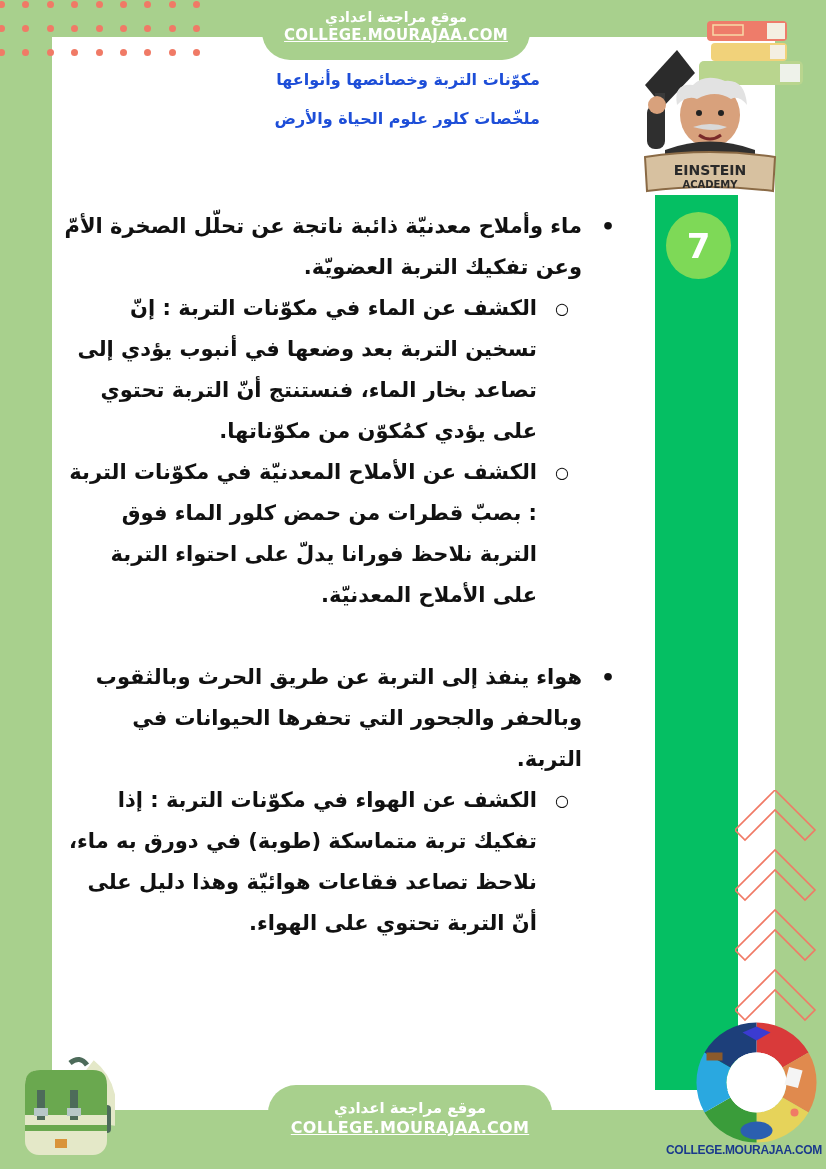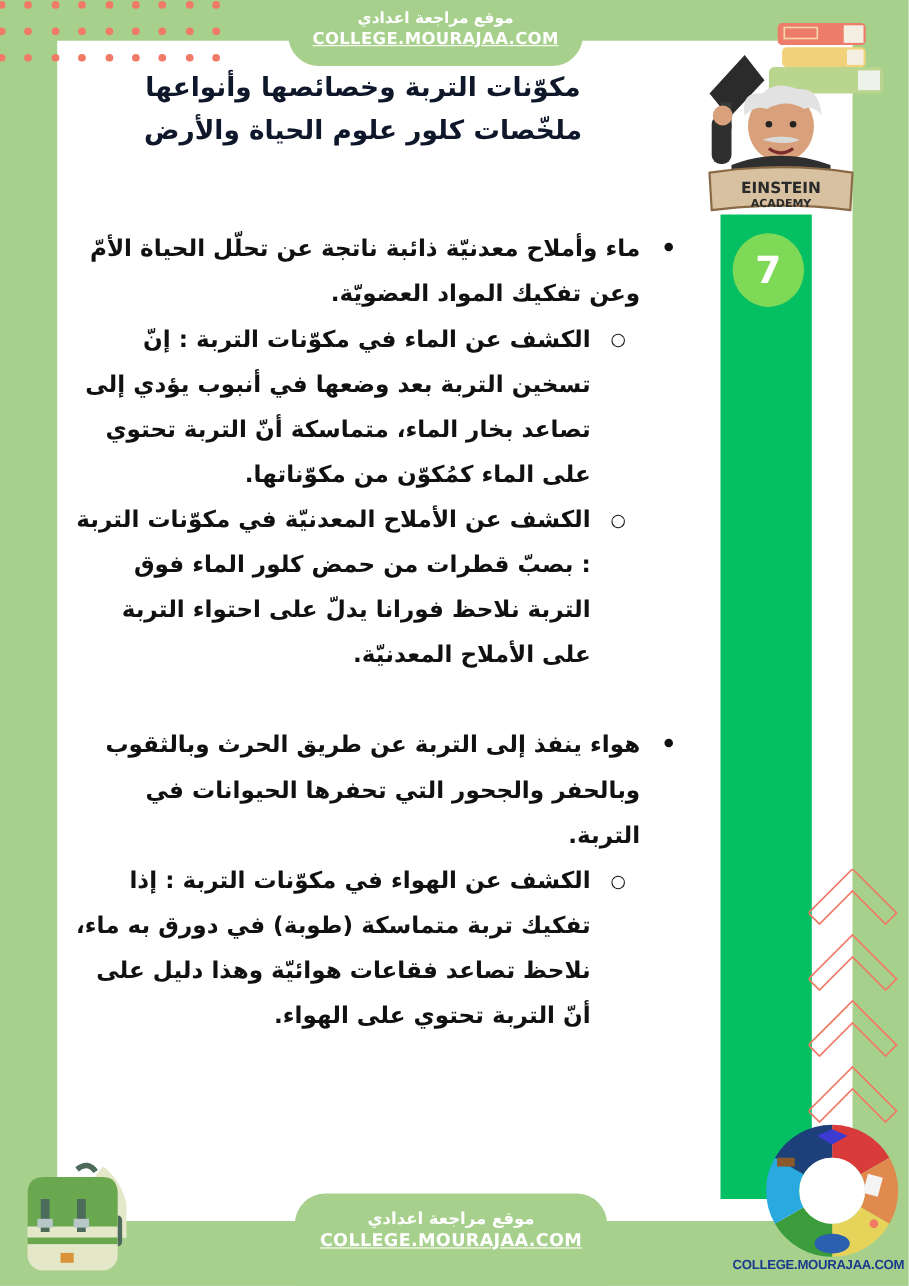--- a/index.html
+++ b/index.html
@@ -24,22 +24,22 @@
     background:#a8d08d; border-radius:28px 28px 0 0;
     text-align:center; color:#fff; font-weight:bold;
   }
   .tab-ar { display:block; font-size:14px; margin-top:9px; direction:rtl; }
   .tab-en { display:block; font-size:15px; text-decoration:underline; letter-spacing:0.3px; margin-top:1px; font-family:"DejaVu Sans", sans-serif; }
   .tab-bottom .tab-ar { margin-top:14px; font-size:15px; }
   .tab-bottom .tab-en { font-size:16px; }
 
   .title-block {
     position:absolute; left:120px; top:60px; width:420px;
-    text-align:center; direction:rtl; color:#0f172a; font-weight:bold;
-    font-size:24px; line-height:39px;
+    text-align:right; direction:rtl; color:#1d4ed8; font-weight:bold;
+    font-size:16px; line-height:39px;
   }
   .side-bar {
     position:absolute; left:655px; top:195px; width:83px; height:895px;
     background:#05bf63;
   }
   .badge {
     position:absolute; left:666px; top:212px; width:65px; height:67px; border-radius:50%;
     background:#7ed957; color:#fff; font-size:34px; font-weight:bold;
     display:flex; align-items:center; justify-content:center;
   }
@@ -142,25 +142,25 @@
   <text x="75" y="160" text-anchor="middle" font-family="DejaVu Sans, sans-serif" font-weight="bold" font-size="14" fill="#2a2a2a">EINSTEIN</text>
   <text x="75" y="173" text-anchor="middle" font-family="DejaVu Sans, sans-serif" font-weight="bold" font-size="10" fill="#2a2a2a">ACADEMY</text>
 </svg>
 
 <div class="side-bar"></div>
 <div class="badge">7</div>
 
 <div class="content">
   <div class="bullet">
     <span class="mark">•</span>
-    <span>ماء وأملاح معدنيّة ذائبة ناتجة عن تحلّل الحياة الأمّ وعن تفكيك المواد العضويّة.</span>
+    <span>ماء وأملاح معدنيّة ذائبة ناتجة عن تحلّل الصخرة الأمّ وعن تفكيك التربة العضويّة.</span>
   </div>
   <div class="sub">
     <span class="mark">○</span>
-    <span>الكشف عن الماء في مكوّنات التربة : إنّ تسخين التربة بعد وضعها في أنبوب يؤدي إلى تصاعد بخار الماء، متماسكة أنّ التربة تحتوي على الماء كمُكوّن من مكوّناتها.</span>
+    <span>الكشف عن الماء في مكوّنات التربة : إنّ تسخين التربة بعد وضعها في أنبوب يؤدي إلى تصاعد بخار الماء، فنستنتج أنّ التربة تحتوي على يؤدي كمُكوّن من مكوّناتها.</span>
   </div>
   <div class="sub">
     <span class="mark">○</span>
     <span>الكشف عن الأملاح المعدنيّة في مكوّنات التربة : بصبّ قطرات من حمض كلور الماء فوق التربة نلاحظ فورانا يدلّ على احتواء التربة على الأملاح المعدنيّة.</span>
   </div>
   <div class="gap"></div>
   <div class="bullet">
     <span class="mark">•</span>
     <span>هواء ينفذ إلى التربة عن طريق الحرث وبالثقوب وبالحفر والجحور التي تحفرها الحيوانات في التربة.</span>
   </div>

